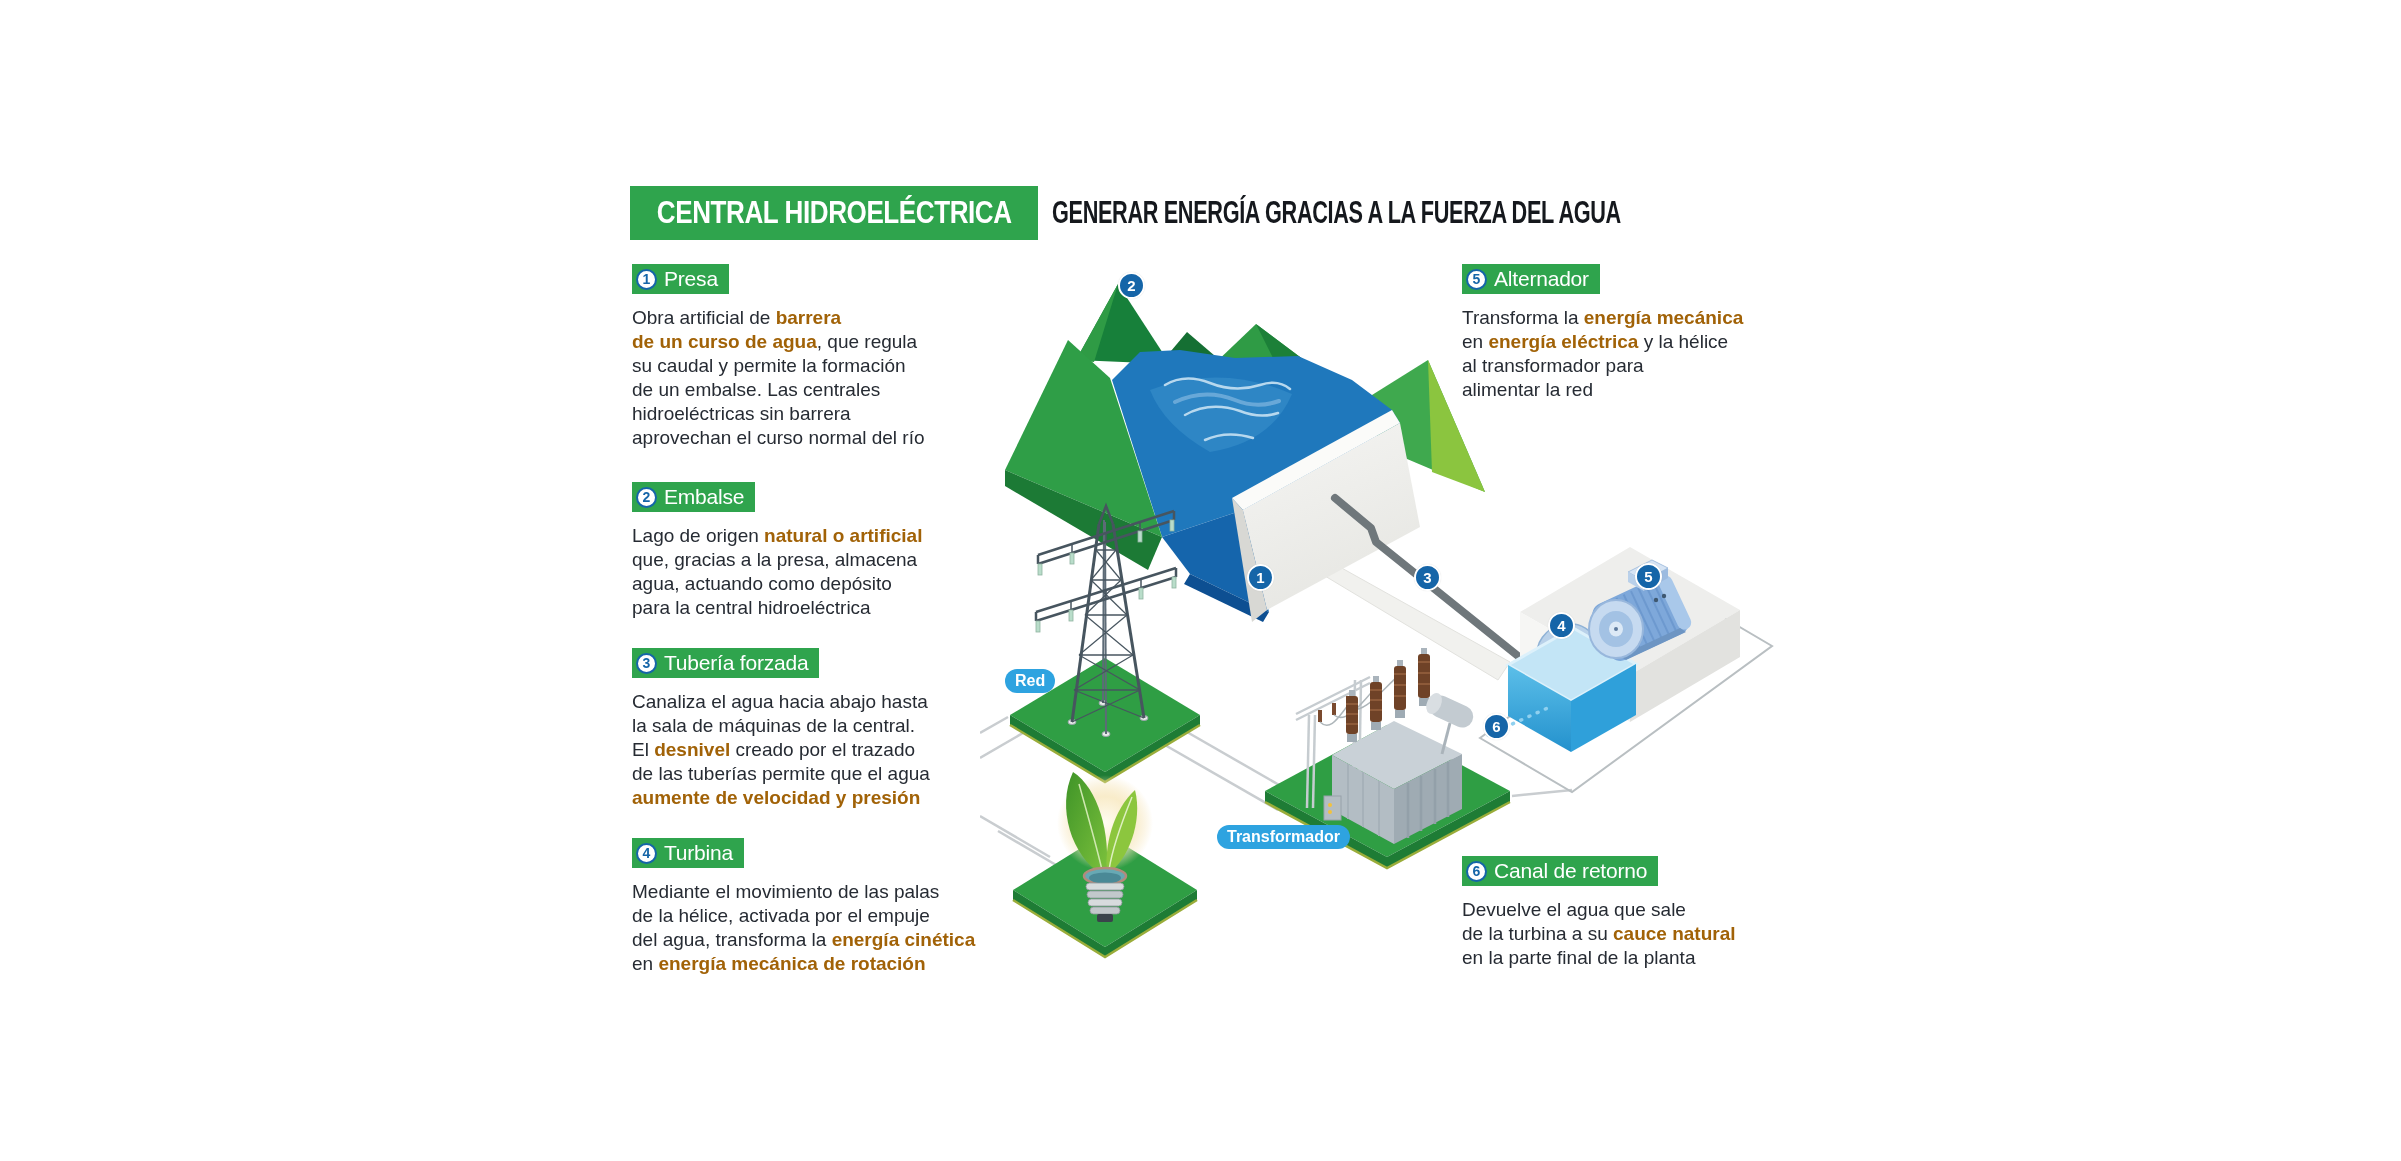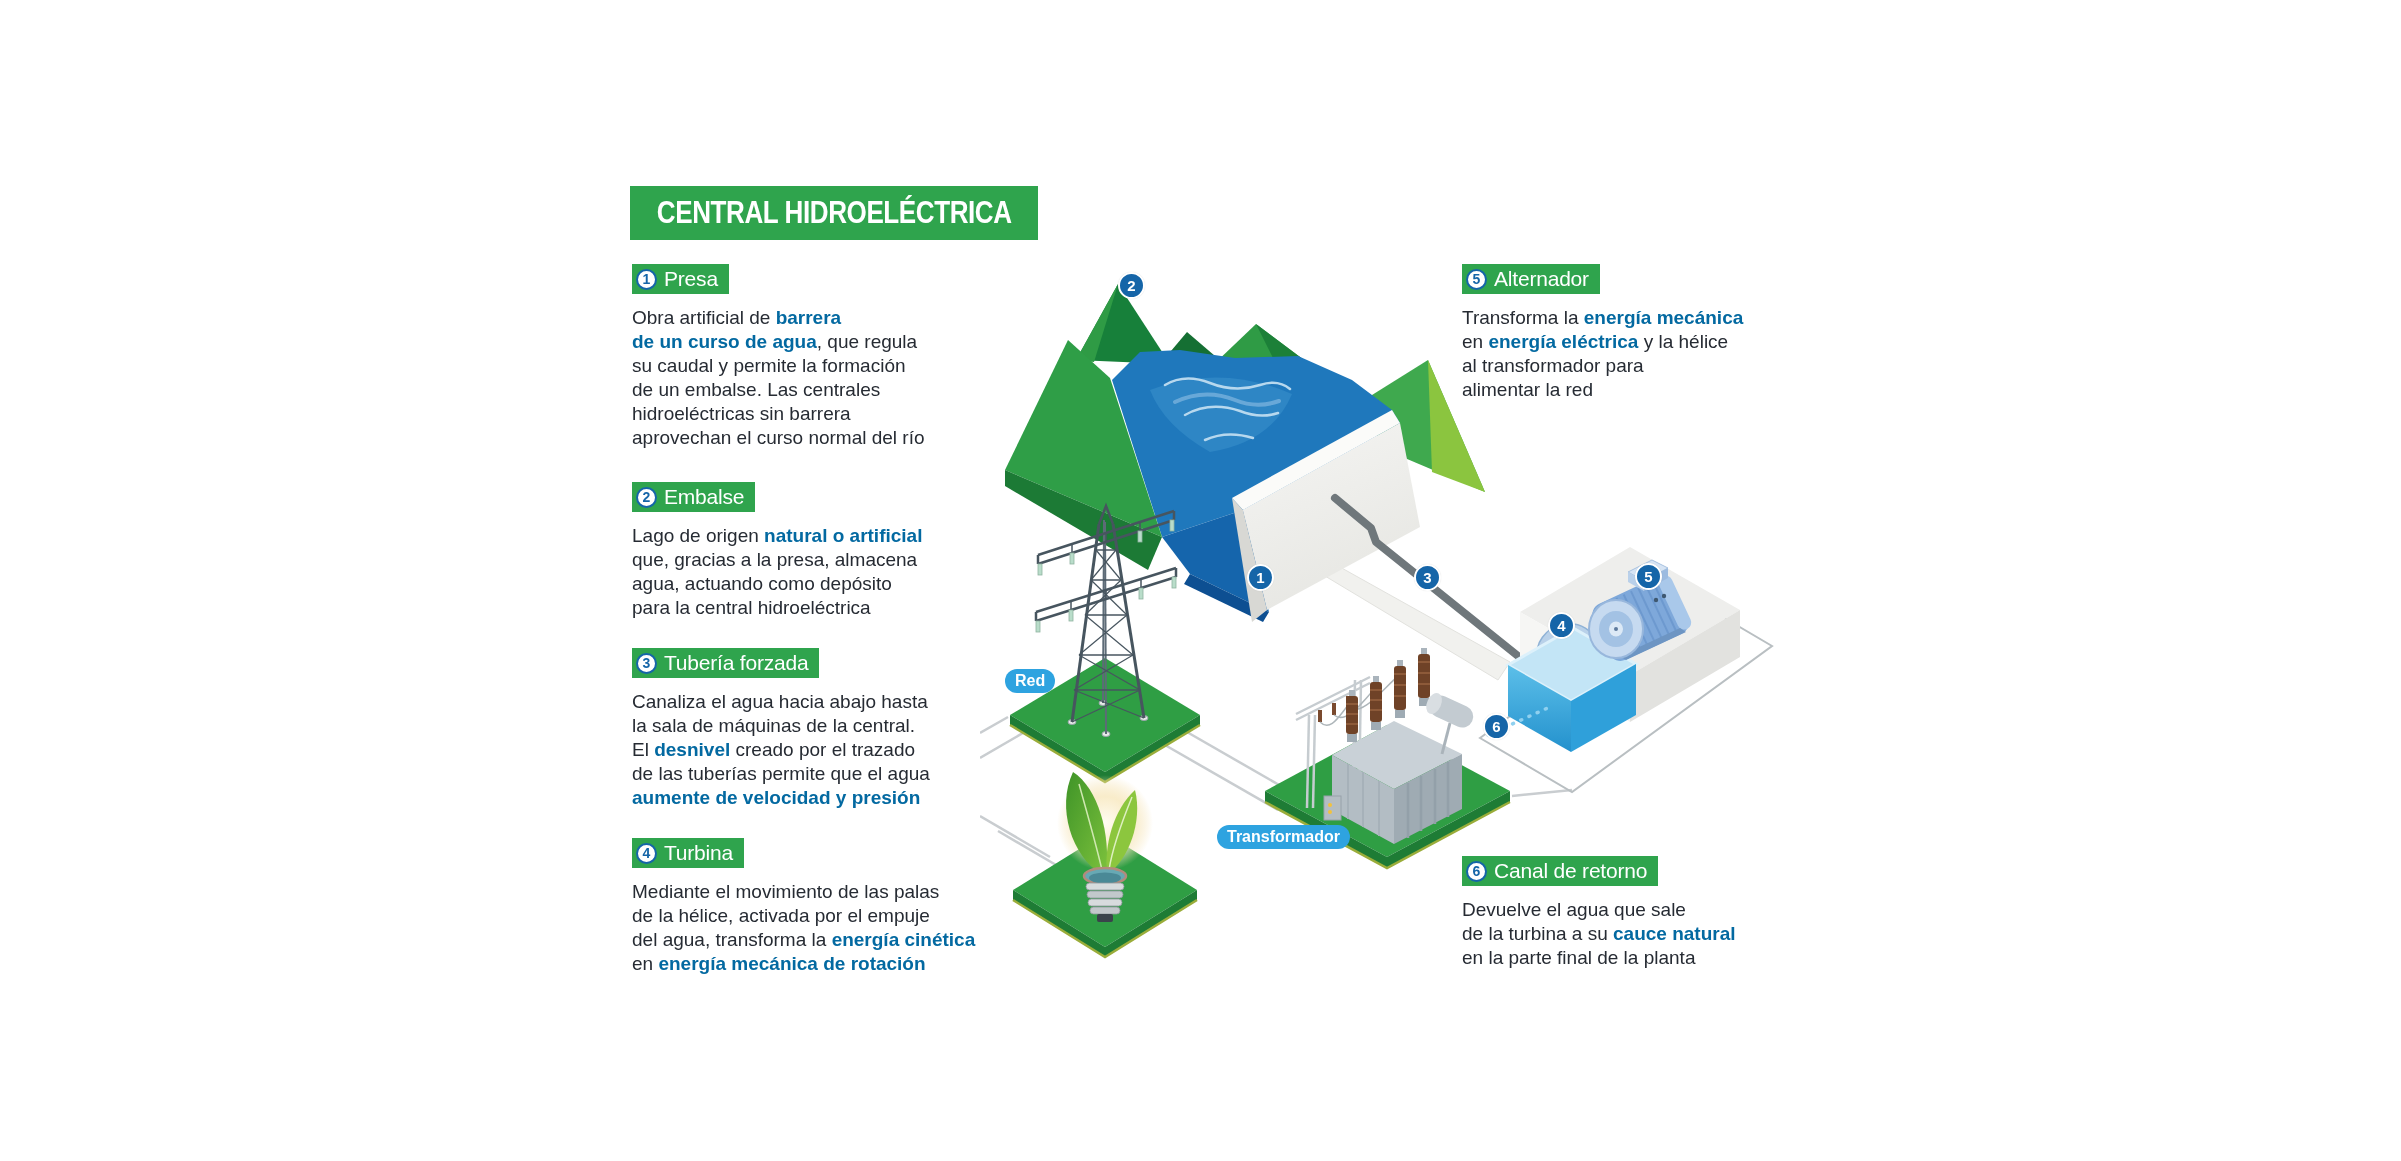--- a/index.html
+++ b/index.html
@@ -42,21 +42,21 @@
     display:inline-flex;align-items:center;gap:7px;
     background:var(--green);color:#fff;padding:3px 11px 3px 4px;
   }
   .sec-num{
     width:21px;height:21px;flex:0 0 21px;border:2.5px solid var(--badge-blue);
     background:#fff;color:var(--badge-blue);border-radius:50%;
     font-size:14px;font-weight:bold;display:flex;align-items:center;justify-content:center;
   }
   .sec-title{font-size:21px;font-weight:normal;letter-spacing:-0.2px;white-space:nowrap;}
   .sec-body{margin-top:12px;font-size:19px;line-height:24px;color:var(--text);}
-  .sec-body .b{font-weight:bold;color:#0369a1;}
+  .sec-body .b{font-weight:bold;color:#a16207;}
 
   
   .badge{
     position:absolute;width:27px;height:27px;border-radius:50%;
     background:var(--badge-blue);border:2.5px solid #ffffff;
     box-shadow:0 0 1px rgba(0,0,0,.15);
     color:#fff;font-weight:bold;font-size:15px;
     display:flex;align-items:center;justify-content:center;
   }
   .geo-label{
@@ -65,20 +65,23 @@
   }
   svg{position:absolute;left:980px;top:260px;}
 </style>
 </head>
 <body>
 
 <div class="stage">
 
   <div class="title-box">
     <span>CENTRAL HIDROELÉCTRICA</span>
+  </div>
+  <div class="subtitle">
+    <span>GENERAR ENERGÍA GRACIAS A LA FUERZA DEL AGUA</span>
   </div>
 
   <svg width="820" height="720" viewBox="0 0 820 720">
     <defs>
       <radialGradient id="glow" cx="50%" cy="50%" r="50%">
         <stop offset="0%" stop-color="#fffcf2"></stop>
         <stop offset="55%" stop-color="#f9ecca"></stop>
         <stop offset="100%" stop-color="#f5e2b2" stop-opacity="0"></stop>
       </radialGradient>
       <linearGradient id="damGrad" x1="0" y1="0" x2="0.4" y2="1">

